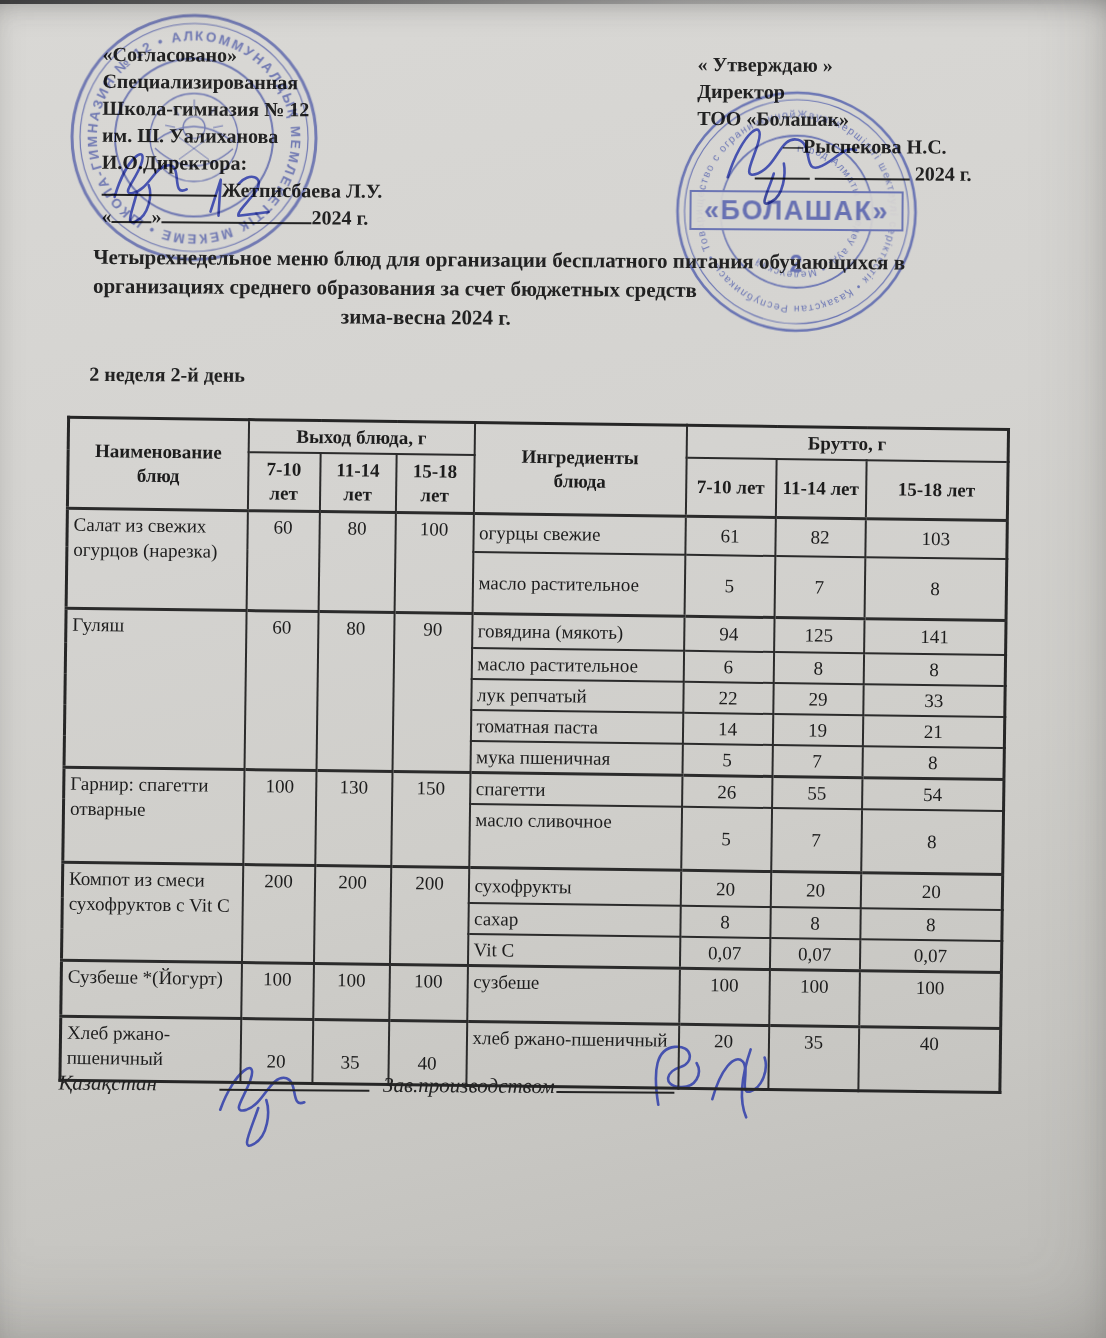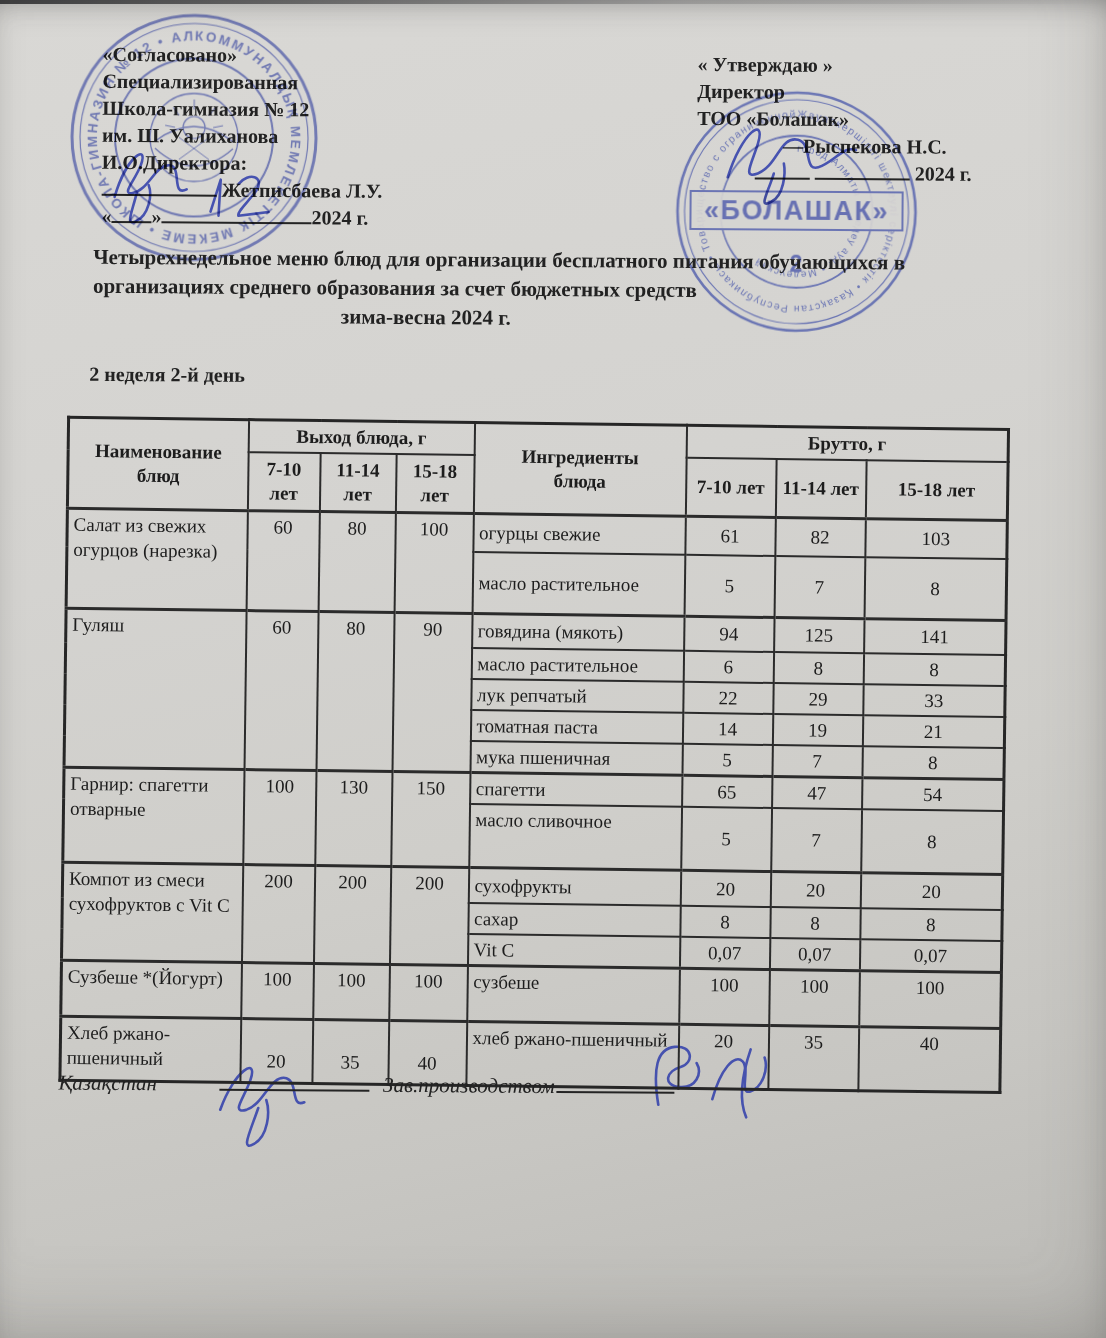--- a/index.html
+++ b/index.html
@@ -238,22 +238,22 @@
               <td class="c-num">5</td>
               <td class="c-num">7</td>
               <td class="c-num">8</td>
             </tr>
             <tr class="dish-start" style="height: 31px;">
               <td class="c-name" rowspan="2">Гарнир: спагетти отварные</td>
               <td class="c-out" rowspan="2">100</td>
               <td class="c-out" rowspan="2">130</td>
               <td class="c-out" rowspan="2">150</td>
               <td class="c-ing">спагетти</td>
-              <td class="c-num">65</td>
-              <td class="c-num">47</td>
+              <td class="c-num">26</td>
+              <td class="c-num">55</td>
               <td class="c-num">54</td>
             </tr>
             <tr style="height: 64px;">
               <td class="c-ing vt">масло сливочное</td>
               <td class="c-num">5</td>
               <td class="c-num">7</td>
               <td class="c-num">8</td>
             </tr>
             <tr class="dish-start" style="height: 35px;">
               <td class="c-name" rowspan="3">Компот из смеси сухофруктов с Vit C</td>

